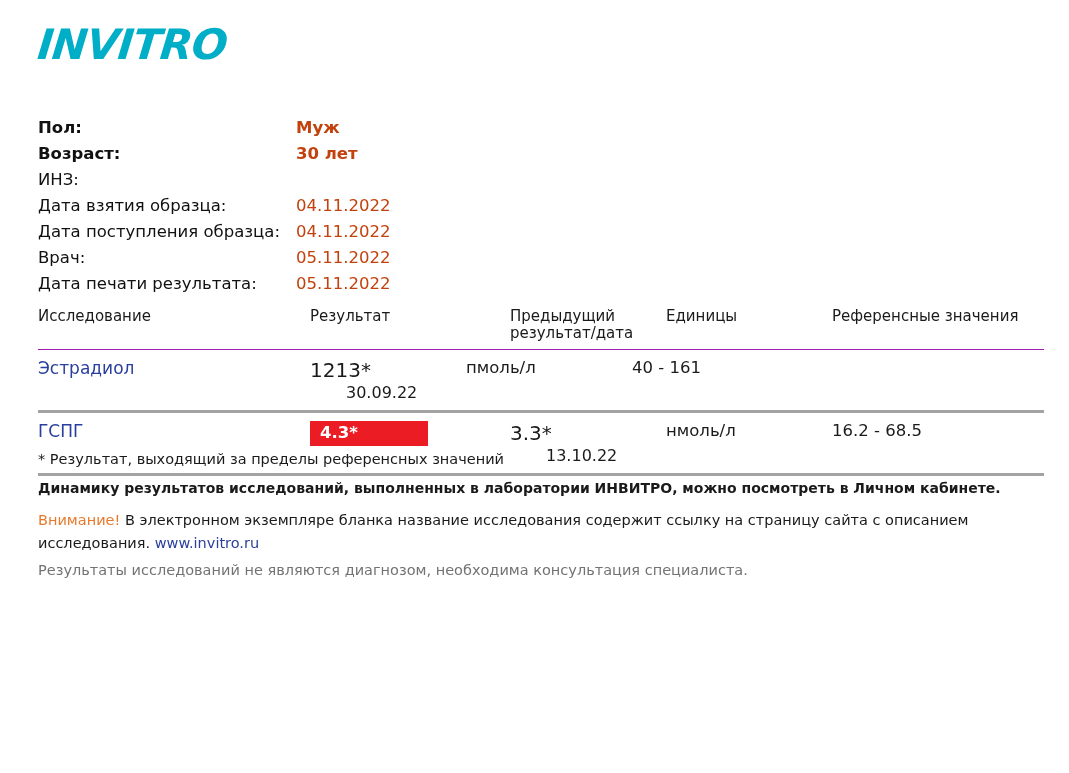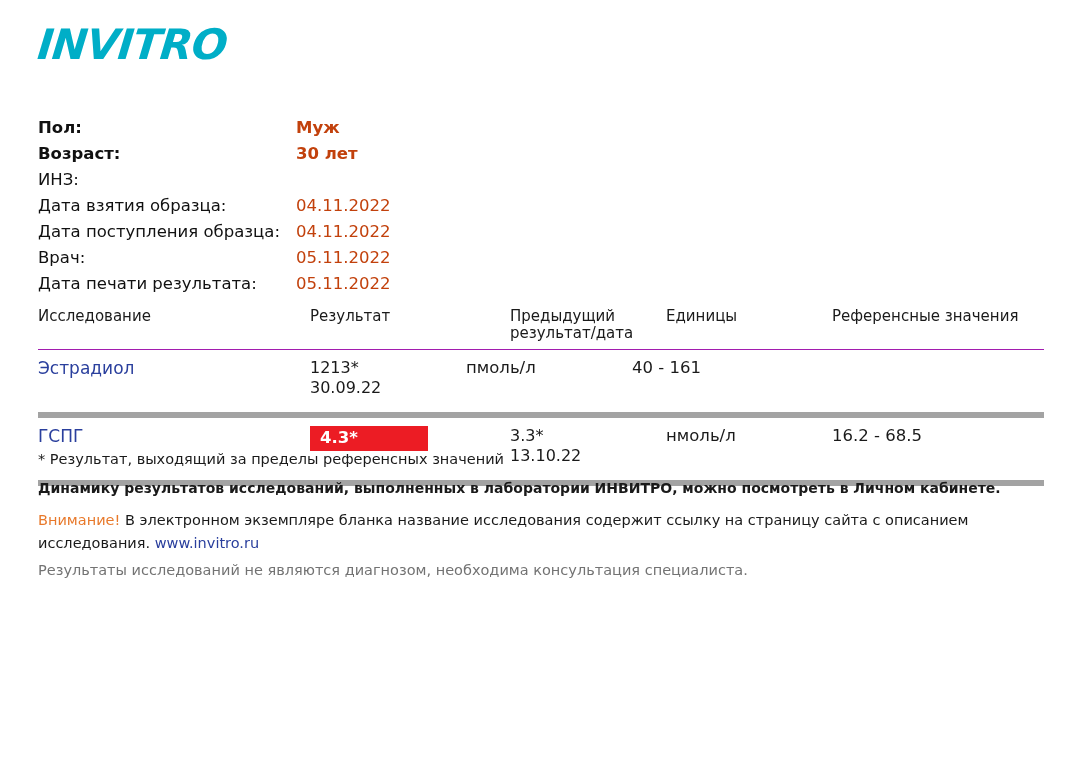--- a/index.html
+++ b/index.html
@@ -84,24 +84,24 @@
     line-height: 1.15;
   }
   .col-name   { width: 272px; flex: 0 0 272px; }
   .col-result { width: 200px; flex: 0 0 200px; }
   .col-prev   { width: 156px; flex: 0 0 156px; }
   .col-units  { width: 166px; flex: 0 0 166px; }
   .col-ref    { width: 212px; flex: 0 0 212px; }
 
   .trow {
     display: flex;
-    border-bottom: 6px solid #a3a3a3;
+    border-bottom: 3px solid #a3a3a3;
     align-items: flex-start;
     padding-top: 8px;
-    padding-bottom: 14px;
+    padding-bottom: 7px;
     min-height: 38px;
   }
   .td {
     box-sizing: border-box;
     padding-right: 8px;
     font-size: 16.5px;
     line-height: 1.25;
   }
   .test-link {
     color: #2a3f9d;
@@ -113,22 +113,22 @@
     display: inline-block;
     background: #ec1c24;
     color: #ffffff;
     font-weight: bold;
     font-size: 16.5px;
     padding: 3px 10px 4px 10px;
     min-width: 118px;
     box-sizing: border-box;
     line-height: 1.15;
   }
-  .prev-val { font-size: 16px; }
-  .prev-date { font-size: 16px; }
+  .prev-val { font-size: 20px; }
+  .prev-date { font-size: 16px; margin-left: 36px; }
 
   
   .footnotes {
     position: absolute;
     left: 38px;
     top: 448px;
     width: 1010px;
   }
   .fn {
     font-size: 14.5px;

